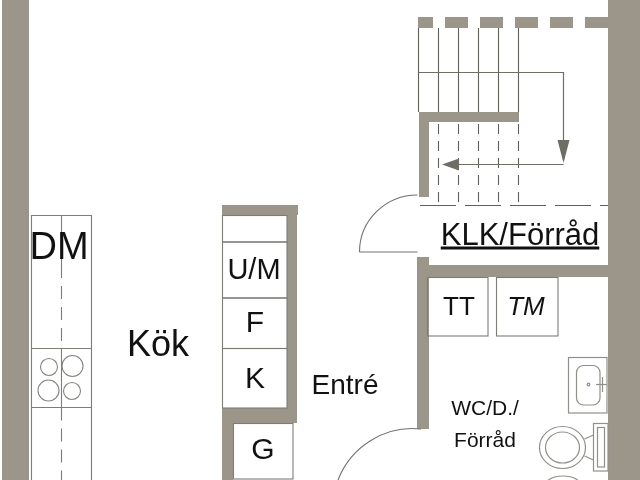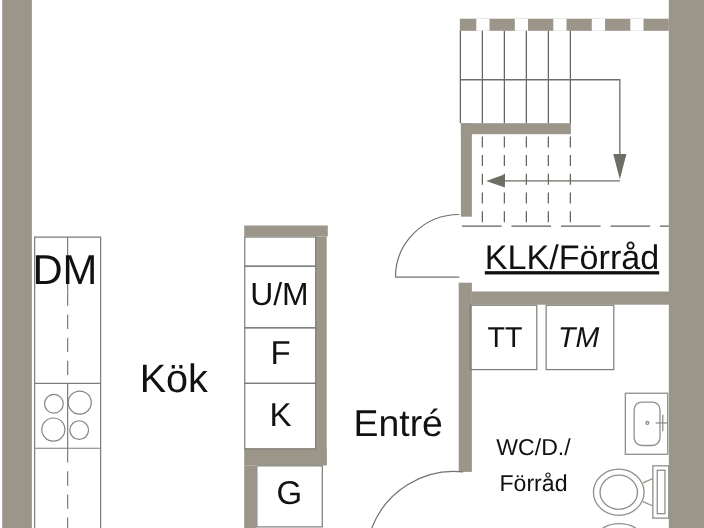--- a/index.html
+++ b/index.html
@@ -14,21 +14,21 @@
   .lbl{
     position:absolute;
     transform:translate(-50%,-50%);
     color:#111;
     white-space:nowrap;
     line-height:1;
     text-align:center;
   }
   .lbl-dm   {left:59px;  top:246px; font-size:38px;}
   .lbl-kok  {left:158px; top:344px; font-size:36px;}
-  .lbl-entre{left:362px; top:385px; font-size:34px;}
+  .lbl-entre{left:345px; top:385px; font-size:28px;}
   .lbl-klk  {left:520px; top:234px; font-size:31px;text-decoration:underline;}
   .lbl-um   {left:254px; top:269px; font-size:29px;}
   .lbl-f    {left:255px; top:322px; font-size:30px;}
   .lbl-k    {left:255px; top:378px; font-size:30px;}
   .lbl-g    {left:263px; top:449px; font-size:30px;}
   .lbl-tt   {left:459px; top:306px; font-size:26px;}
   .lbl-tm   {left:526px; top:306px; font-size:26px;font-style:italic;}
   .lbl-wc   {left:485px; top:424px; font-size:21px; line-height:32px;}
 </style>
 </head>

